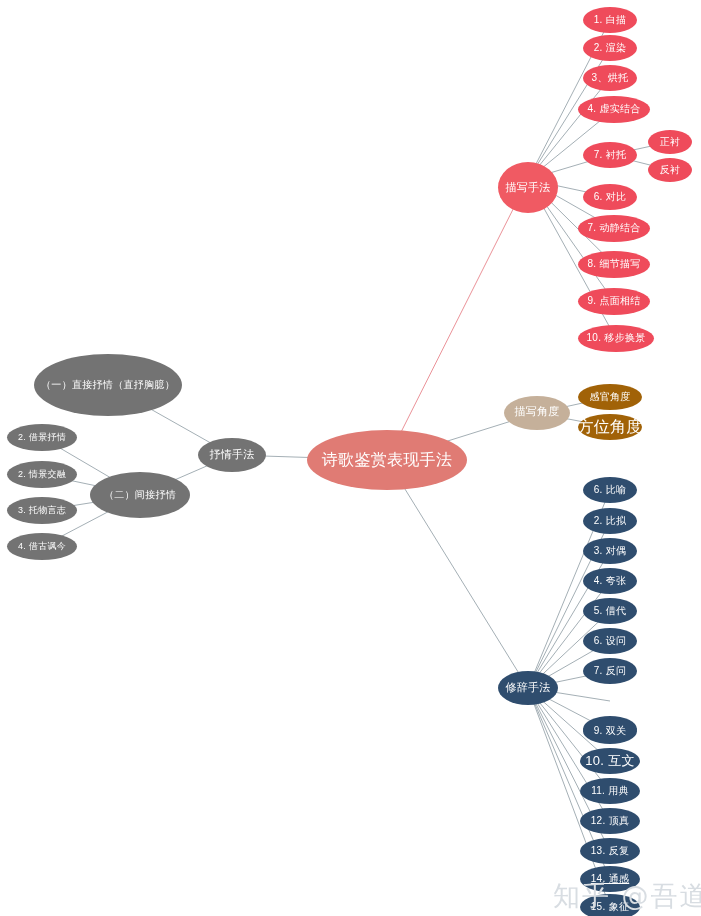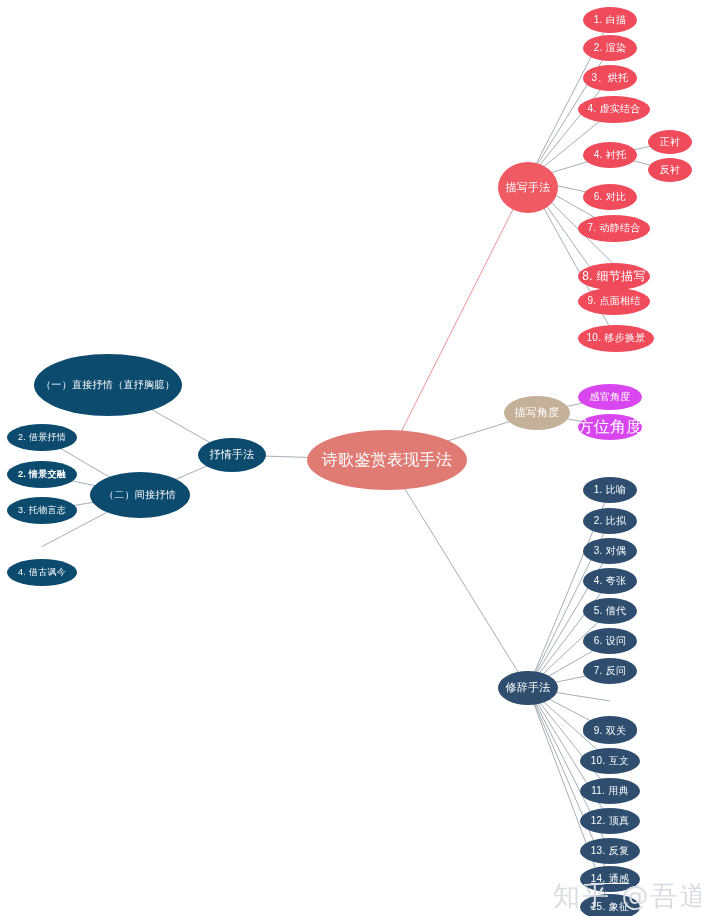--- a/index.html
+++ b/index.html
@@ -18,24 +18,24 @@
     box-sizing:border-box;
     line-height:1.05;
     white-space:nowrap;
     letter-spacing:0.3px;
     user-select:none;
   }
   
   .c-center{background:#e07b74;}
   .c-red{background:#ef4b5b;}
   .c-red-soft{background:#f05a63;}
-  .c-blue{background:#0c4a6e;}
+  .c-blue{background:#737373;}
   .c-navy{background:#2f4d6e;}
   .c-tan{background:#c5b09a;}
-  .c-tan-light{background:#d946ef;}
+  .c-tan-light{background:#a16207;}
 
   .watermark{
     position:absolute;
     color:#d8dde2;
     font-size:27px;
     letter-spacing:2px;
     white-space:nowrap;
     z-index:5;
     font-family:"DejaVu Sans",sans-serif;
   }
@@ -94,35 +94,35 @@
       <div class="node c-red" style="left: 583px; top: 35px; width: 54px; height: 26px; font-size: 10px;">
         <span>2. 渲染</span>
       </div>
       <div class="node c-red" style="left: 583px; top: 65px; width: 54px; height: 26px; font-size: 10px;">
         <span>3、烘托</span>
       </div>
       <div class="node c-red" style="left: 578px; top: 96px; width: 72px; height: 27px; font-size: 10px;">
         <span>4. 虚实结合</span>
       </div>
       <div class="node c-red" style="left: 583px; top: 142px; width: 54px; height: 26px; font-size: 10px;">
-        <span>4. 衬托</span>
+        <span>7. 衬托</span>
       </div>
       <div class="node c-red" style="left: 648px; top: 130px; width: 44px; height: 24px; font-size: 10px;">
         <span>正衬</span>
       </div>
       <div class="node c-red" style="left: 648px; top: 158px; width: 44px; height: 24px; font-size: 10px;">
         <span>反衬</span>
       </div>
       <div class="node c-red" style="left: 583px; top: 184px; width: 54px; height: 26px; font-size: 10px;">
         <span>6. 对比</span>
       </div>
       <div class="node c-red" style="left: 578px; top: 215px; width: 72px; height: 27px; font-size: 10px;">
         <span>7. 动静结合</span>
       </div>
-      <div class="node c-red" style="left: 578px; top: 251px; width: 72px; height: 27px; font-size: 12px; margin-top: 12px;">
+      <div class="node c-red" style="left: 578px; top: 251px; width: 72px; height: 27px; font-size: 10px;">
         <span>8. 细节描写</span>
       </div>
       <div class="node c-red" style="left: 578px; top: 288px; width: 72px; height: 27px; font-size: 10px;">
         <span>9. 点面相结</span>
       </div>
       <div class="node c-red" style="left: 578px; top: 325px; width: 76px; height: 27px; font-size: 10px;">
         <span>10. 移步换景</span>
       </div>
       <div class="node c-tan-light" style="left: 578px; top: 384px; width: 64px; height: 26px; font-size: 10px;">
         <span>感官角度</span>
@@ -132,31 +132,31 @@
       </div>
       <div class="node c-blue" style="left: 34px; top: 354px; width: 148px; height: 62px; font-size: 10px;">
         <span>（一）直接抒情（直抒胸臆）</span>
       </div>
       <div class="node c-blue" style="left: 90px; top: 472px; width: 100px; height: 46px; font-size: 10px;">
         <span>（二）间接抒情</span>
       </div>
       <div class="node c-blue" style="left: 7px; top: 424px; width: 70px; height: 27px; font-size: 9px;">
         <span>2. 借景抒情</span>
       </div>
-      <div class="node c-blue" style="left: 7px; top: 461px; width: 70px; height: 27px; font-size: 9px; font-weight: bold;">
+      <div class="node c-blue" style="left: 7px; top: 461px; width: 70px; height: 27px; font-size: 9px;">
         <span>2. 情景交融</span>
       </div>
       <div class="node c-blue" style="left: 7px; top: 497px; width: 70px; height: 27px; font-size: 9px;">
         <span>3. 托物言志</span>
       </div>
-      <div class="node c-blue" style="left: 7px; top: 533px; width: 70px; height: 27px; font-size: 9px; margin-top: 26px;">
+      <div class="node c-blue" style="left: 7px; top: 533px; width: 70px; height: 27px; font-size: 9px;">
         <span>4. 借古讽今</span>
       </div>
       <div class="node c-navy" style="left: 583px; top: 477px; width: 54px; height: 26px; font-size: 10px;">
-        <span>1. 比喻</span>
+        <span>6. 比喻</span>
       </div>
       <div class="node c-navy" style="left: 583px; top: 508px; width: 54px; height: 26px; font-size: 10px;">
         <span>2. 比拟</span>
       </div>
       <div class="node c-navy" style="left: 583px; top: 538px; width: 54px; height: 26px; font-size: 10px;">
         <span>3. 对偶</span>
       </div>
       <div class="node c-navy" style="left: 583px; top: 568px; width: 54px; height: 26px; font-size: 10px;">
         <span>4. 夸张</span>
       </div>
@@ -168,42 +168,42 @@
       </div>
       <div class="node c-navy" style="left: 583px; top: 658px; width: 54px; height: 26px; font-size: 10px;">
         <span>7. 反问</span>
       </div>
       <div class="node c-navy" style="left: 583px; top: 716px; width: 54px; height: 26px; font-size: 10px;">
         <span>8. 对比</span>
       </div>
       <div class="node c-navy" style="left: 583px; top: 718px; width: 54px; height: 26px; font-size: 10px;">
         <span>9. 双关</span>
       </div>
-      <div class="node c-navy" style="left: 580px; top: 748px; width: 60px; height: 26px; font-size: 10px;">
+      <div class="node c-navy" style="left: 580px; top: 748px; width: 60px; height: 26px; font-size: 13px;">
         <span>10. 互文</span>
       </div>
       <div class="node c-navy" style="left: 580px; top: 778px; width: 60px; height: 26px; font-size: 10px;">
         <span>11. 用典</span>
       </div>
       <div class="node c-navy" style="left: 580px; top: 808px; width: 60px; height: 26px; font-size: 10px;">
         <span>12. 顶真</span>
       </div>
       <div class="node c-navy" style="left: 580px; top: 838px; width: 60px; height: 26px; font-size: 10px;">
         <span>13. 反复</span>
       </div>
       <div class="node c-navy" style="left: 580px; top: 866px; width: 60px; height: 26px; font-size: 10px; text-decoration: underline;">
         <span>14. 通感</span>
       </div>
       <div class="node c-navy" style="left: 580px; top: 894px; width: 60px; height: 26px; font-size: 10px;">
         <span>15. 象征</span>
       </div>
       <div class="node c-red-soft" style="left: 498px; top: 162px; width: 60px; height: 51px; font-size: 11px;">
         <span>描写手法</span>
       </div>
-      <div class="node c-tan" style="left: 504px; top: 396px; width: 66px; height: 34px; font-size: 11px;">
+      <div class="node c-tan" style="left: 504px; top: 396px; width: 66px; height: 34px; font-size: 11px; font-family: Liberation Mono, monospace;">
         <span>描写角度</span>
       </div>
       <div class="node c-blue" style="left: 198px; top: 438px; width: 68px; height: 34px; font-size: 11px;">
         <span>抒情手法</span>
       </div>
       <div class="node c-navy" style="left: 498px; top: 671px; width: 60px; height: 34px; font-size: 11px;">
         <span>修辞手法</span>
       </div>
       <div class="node c-center" style="left: 307px; top: 430px; width: 160px; height: 60px; font-size: 16px;">
         <span>诗歌鉴赏表现手法</span>

